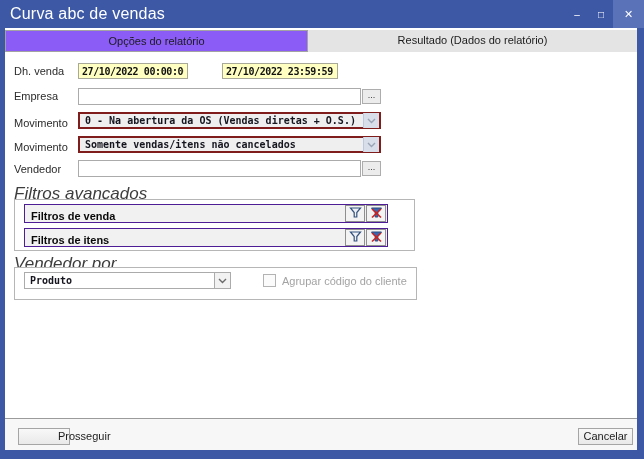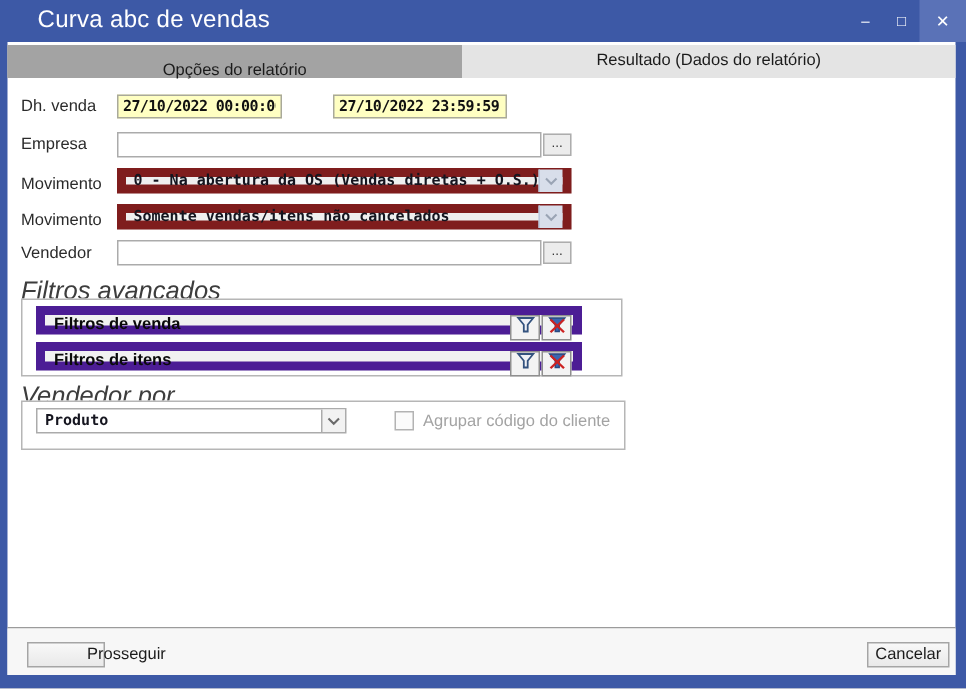--- a/index.html
+++ b/index.html
@@ -3,65 +3,65 @@
 <meta charset="utf-8">
 <style>
   * { margin:0; padding:0; box-sizing:border-box; }
   html,body { background:#cfcfcf; font-family:"Liberation Sans", sans-serif; }
   .window {
     position:relative; width:644px; height:459px;
     background:var(--frame-blue, #3D59A6);
     overflow:hidden;
     font-family:"Liberation Sans", sans-serif;
   }
-  .titlebar { position:absolute; left:0; top:0; width:644px; height:28px; display:flex; align-items:center;padding-left:15px; }
+  .titlebar { position:absolute; left:0; top:0; width:644px; height:28px; display:flex; align-items:center; }
   .title { color:#fff; font-size:16px; font-weight:normal; padding-left:10px; letter-spacing:0.2px; }
   .win-controls { position:absolute; right:0; top:0; height:28px; display:flex; }
   .win-btn { width:24px; height:28px; display:flex; align-items:center; justify-content:center; color:#fff; font-size:10px; cursor:default; }
   .win-btn.close { width:31px; background:var(--close-highlight, #5A72B7); font-size:11px; }
   .content { position:absolute; left:5px; top:28px; width:632px; height:422px; background:#ffffff; }
 
   .tab { position:absolute; top:2px; height:22px; font-size:11px; color:#1b1b1b; text-align:center; line-height:21px; }
-  .tab-active { left:0; width:303px; background:#a3a3a3; border:7px solid #a3a3a3; }
+  .tab-active { left:0; width:303px; background:#8b5cf6; border:1px solid #a3a3a3; }
   .tab-inactive { left:303px; width:329px; background:#e4e4e4; }
 
   .lbl { position:absolute; left:9px; font-size:11px; color:#2b2b2b; white-space:nowrap; }
   .mono { font-family:"DejaVu Sans Mono", monospace; font-weight:bold; font-size:10px; color:#111; }
 
   input.field {
     position:absolute; border:1px solid #a9a99a; outline:none;
     font-family:"DejaVu Sans Mono", monospace; font-weight:bold; font-size:10px; color:#111;
     padding:0 3px; letter-spacing:-0.4px;
   }
   input.yellow { background:var(--field-yellow, #FFFFC2); }
   input.white { background:#fff; border:1px solid #ababab; letter-spacing:0; }
 
   .browse-btn {
     position:absolute; width:19px; height:15px; background:#ececec; border:1px solid #adadad;
     font-size:9px; line-height:11px; text-align:center; color:#333; cursor:default;
   }
 
   .combo {
-    position:absolute; height:17px; background:#efefef; border:6px solid #7f1d1d;
+    position:absolute; height:17px; background:#efefef; border:2px solid #7f1d1d;
     display:flex; align-items:center;
   }
   .combo .combo-text { flex:1; padding-left:5px; white-space:nowrap; overflow:hidden; color:#15151f; }
   .combo .combo-arrow {
     width:16px; height:15px; background:#d8deea; border-left:1px solid #bccadf;
     display:flex; align-items:center; justify-content:center;
   }
   .combo.enabled { background:#fff; border:1px solid #ababab; }
   .combo.enabled .combo-arrow { background:#f2f2f2; border-left:1px solid #ababab; }
 
   .groupbox { position:absolute; border:1px solid #b6b6b6; background:#fff; }
   .group-label { position:absolute; left:9px; font-size:17px; font-style:italic; color:#3d3d3d; white-space:nowrap;text-align:right; }
 
   .filter-bar {
-    position:absolute; left:19px; width:364px; height:19px; background:#f1f1f1; border:6px solid #4c1d95;
-    display:flex; align-items:flex-start;
+    position:absolute; left:19px; width:364px; height:19px; background:#f1f1f1; border:1px solid #4c1d95;
+    display:flex; align-items:flex-end;
   }
   .filter-bar .filter-label { flex:1; font-size:11px; font-weight:bold; color:#0a0a0a; padding-left:6px; white-space:nowrap; }
   .icon-btn {
     width:20px; height:17px; background:#f3f3f3; border:1px solid #8f8f8f; margin-right:1px;
     display:flex; align-items:center; justify-content:center; cursor:default;
   }
 
   .checkbox-box { position:absolute; width:13px; height:13px; background:#fbfbfb; border:1px solid #b3b3b3; }
   .checkbox-label { position:absolute; font-size:11px; color:#a3a3a3; white-space:nowrap; }
 

